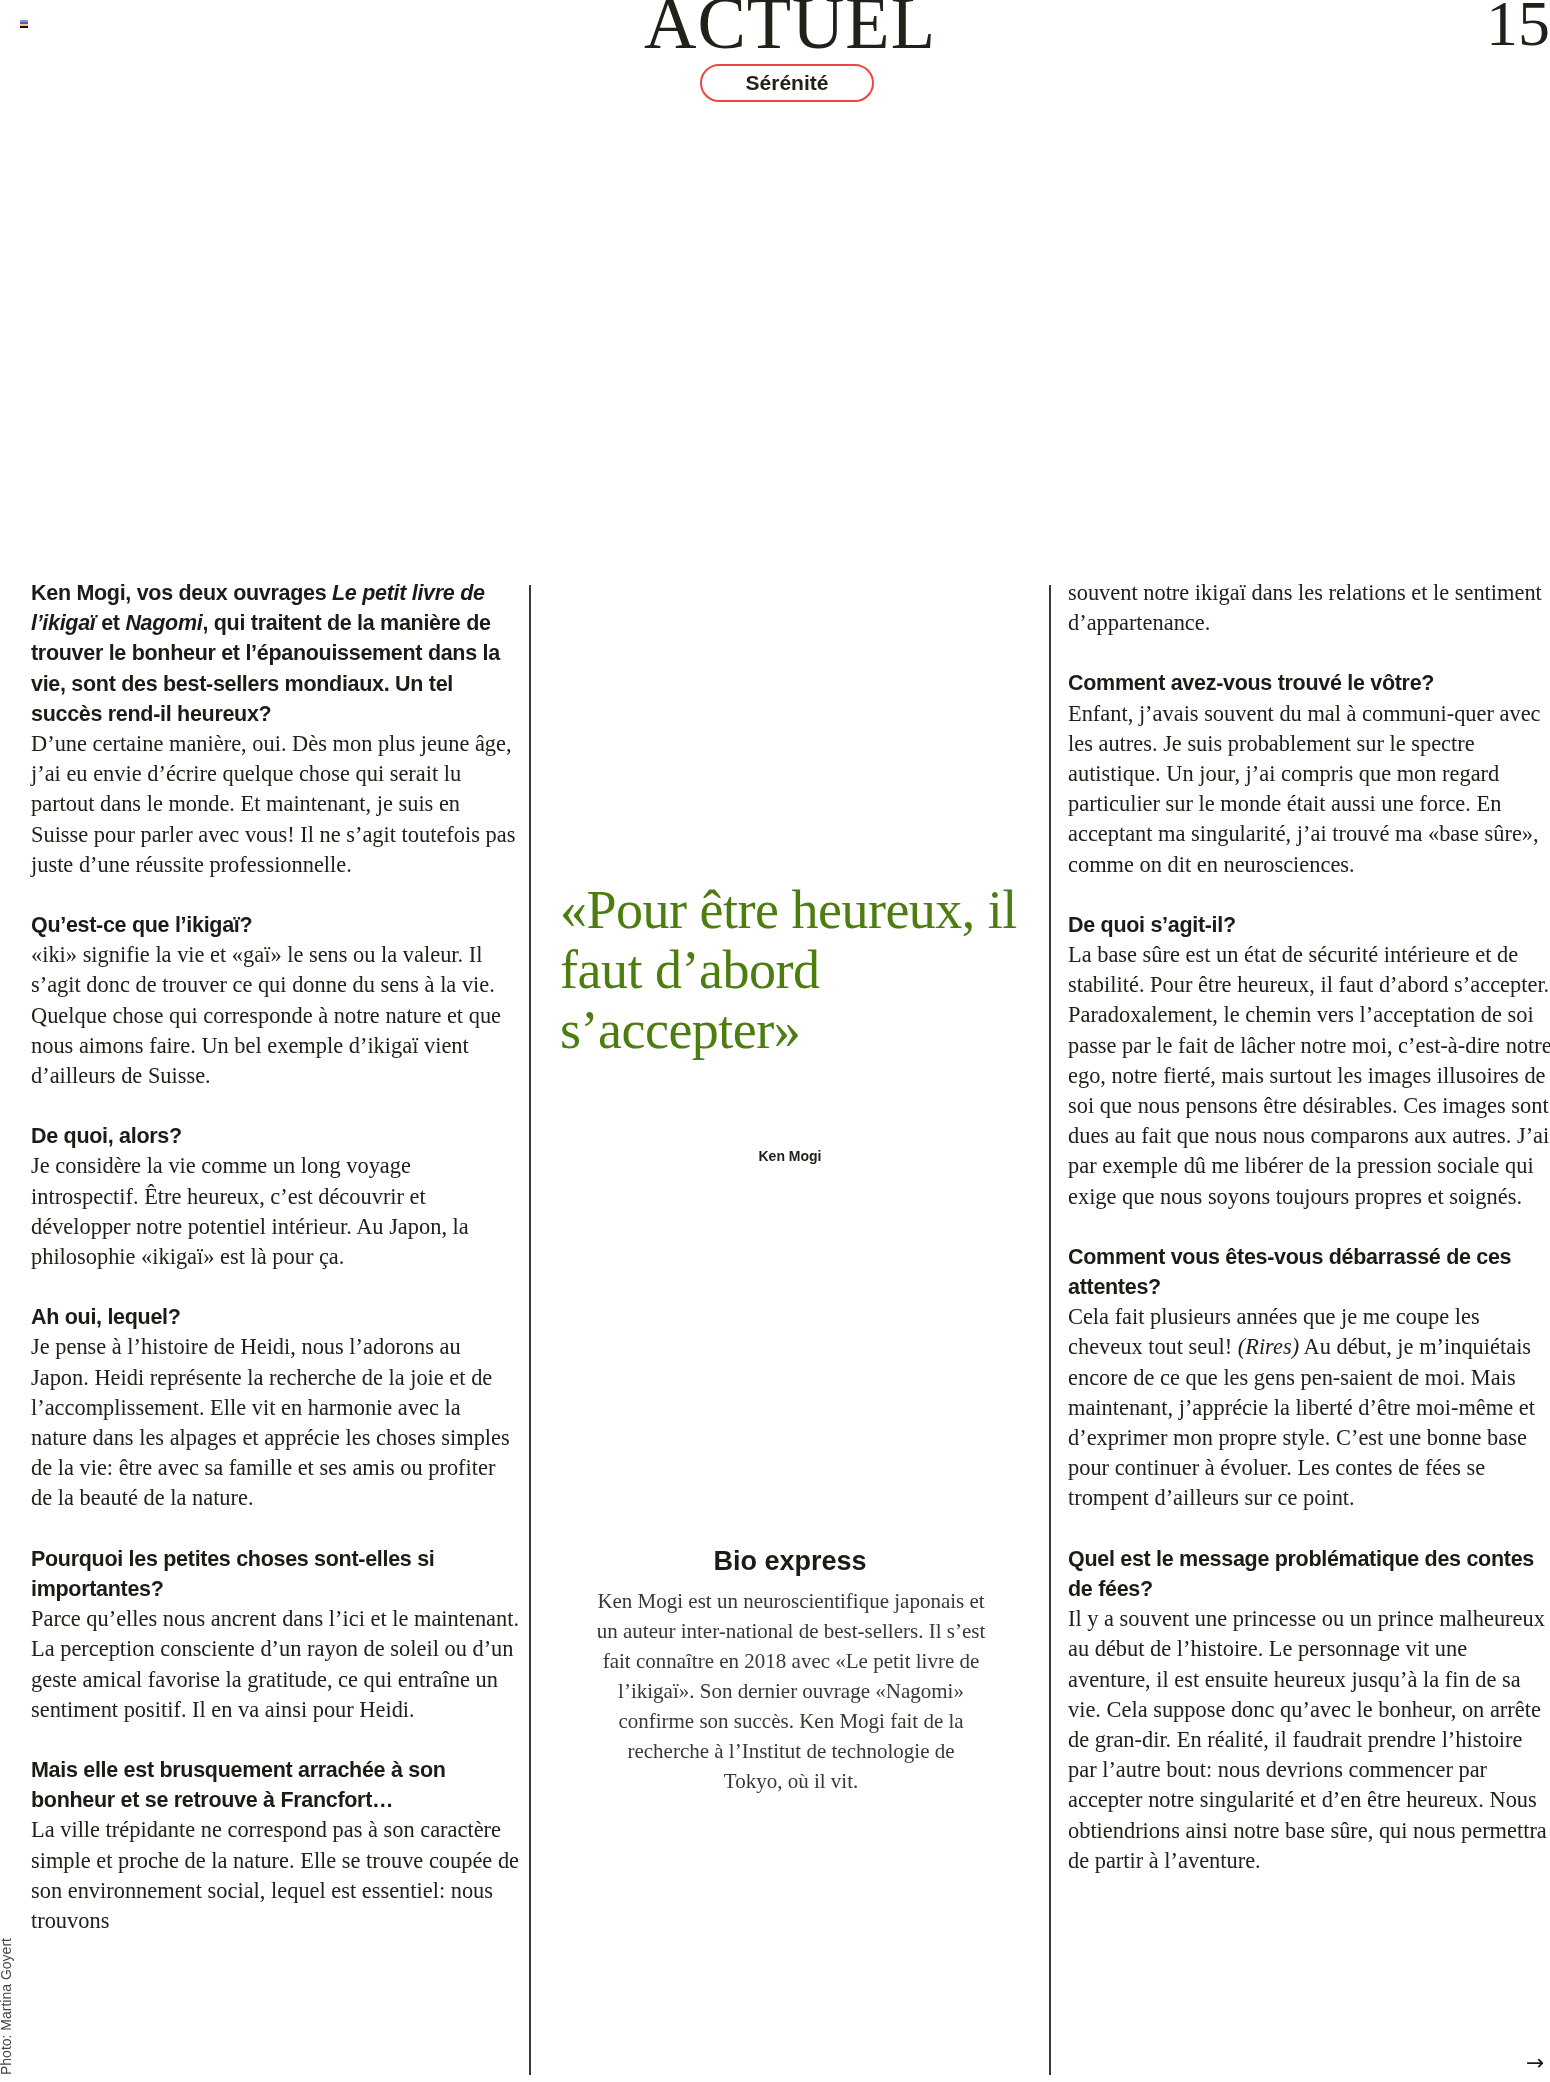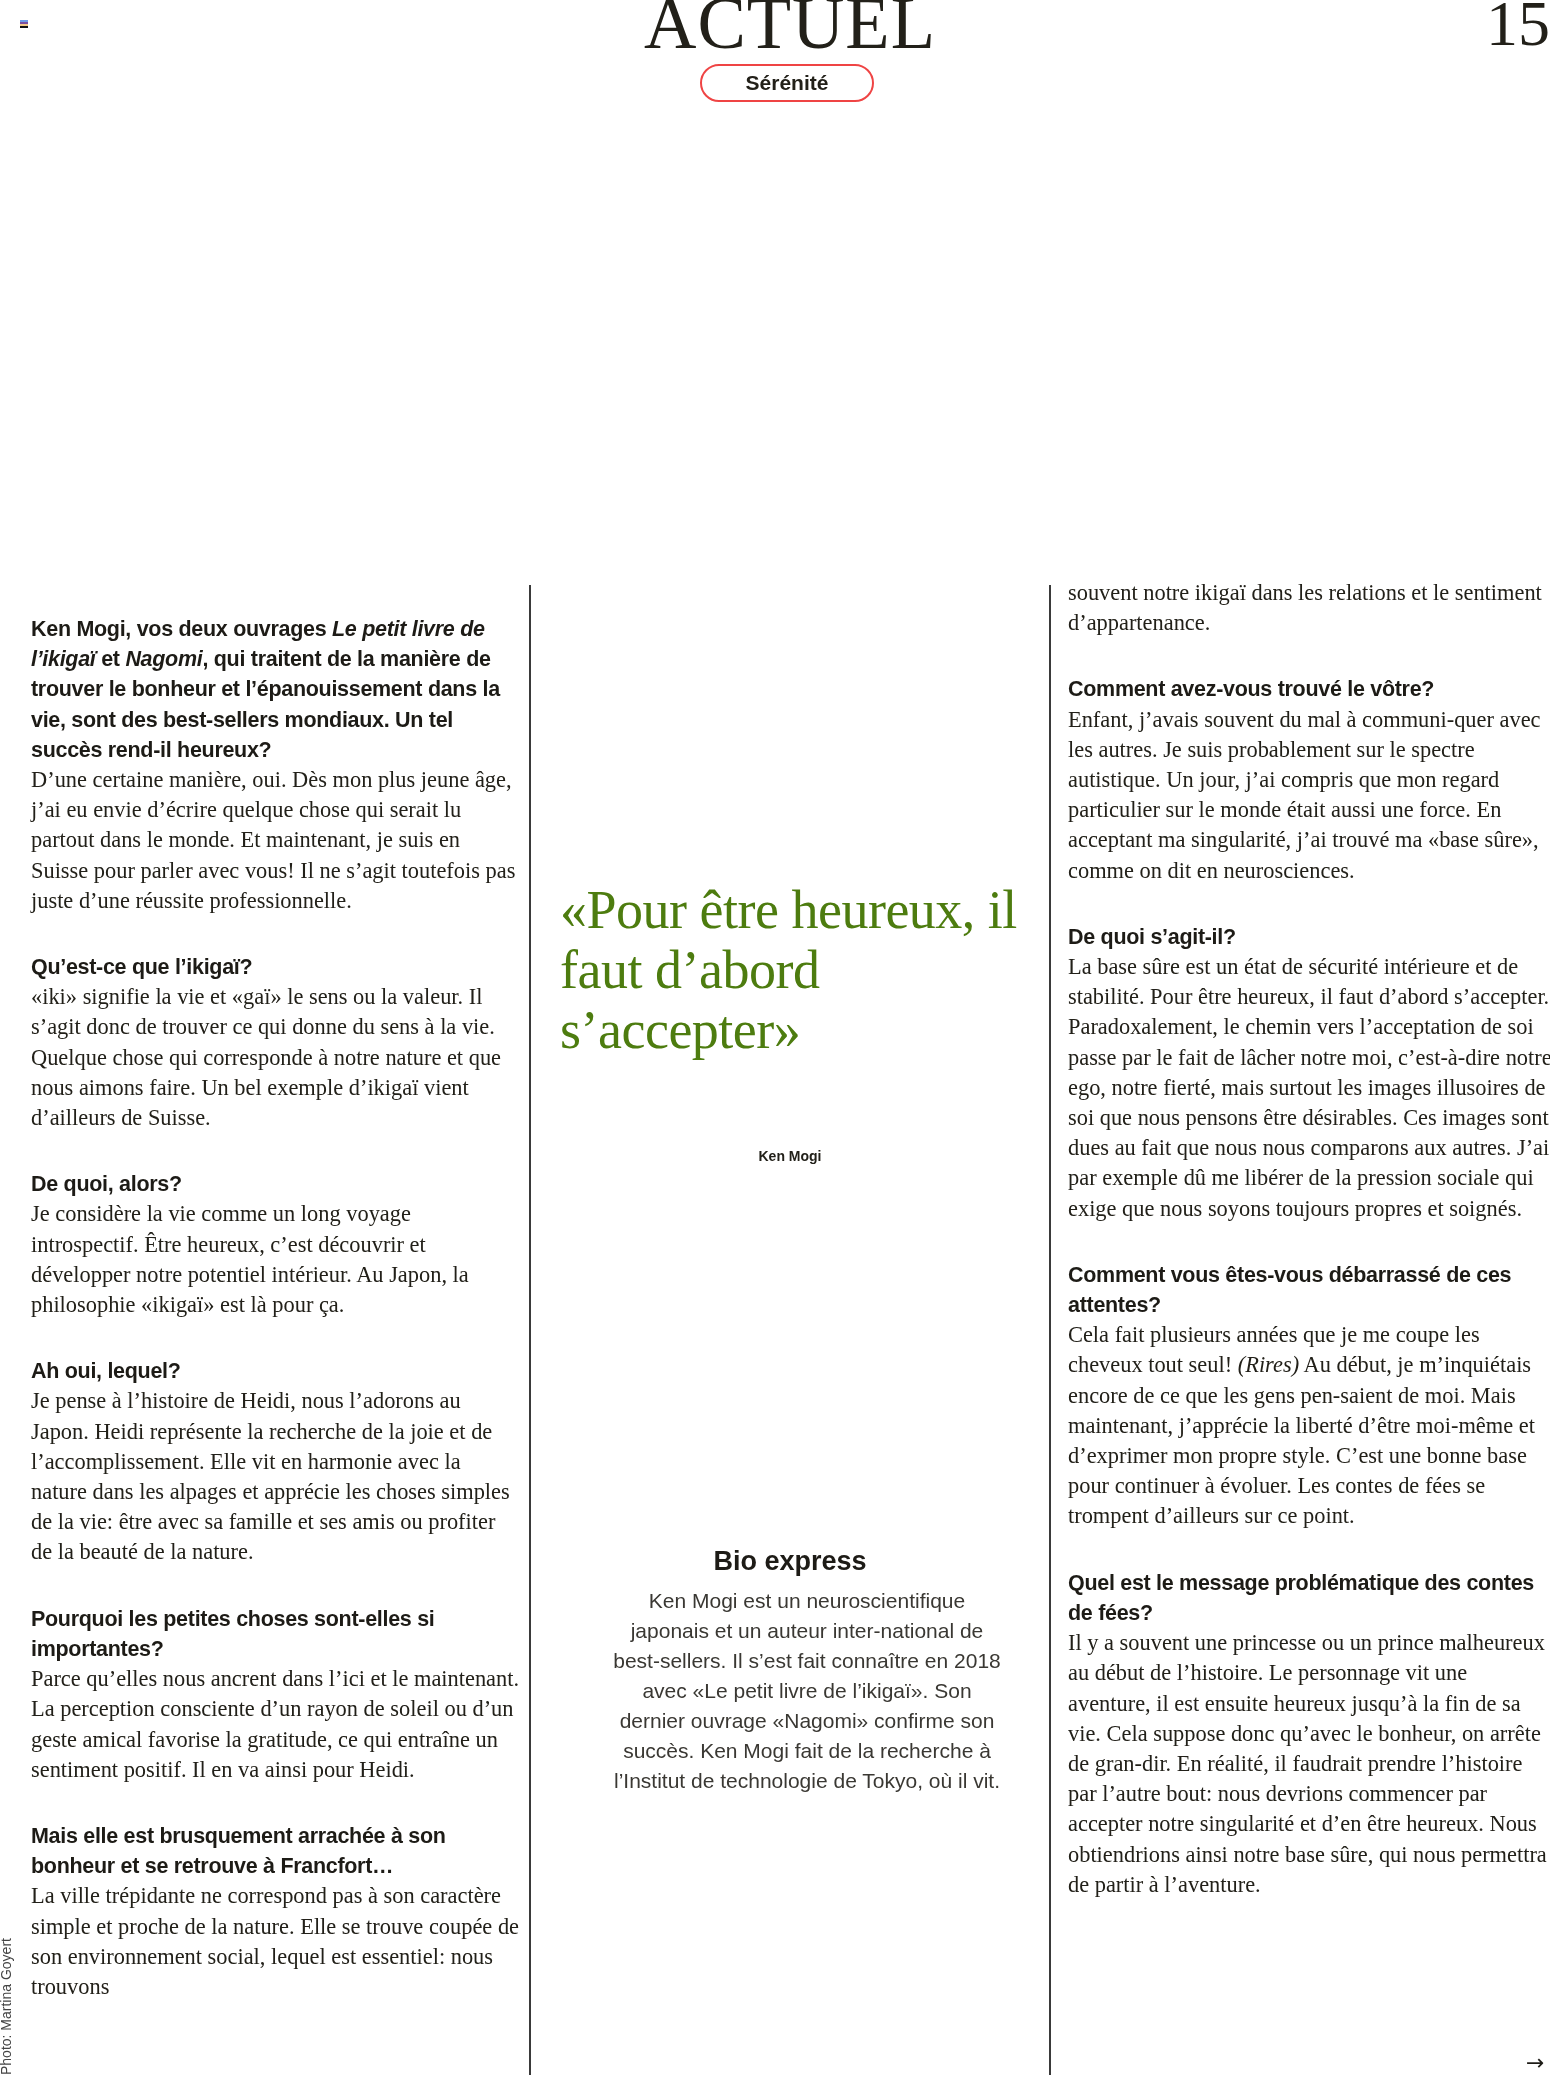--- a/index.html
+++ b/index.html
@@ -29,21 +29,21 @@
   }
   .col {
     position: absolute; top: 578px;
     font-size: 22.4px; line-height: 30.2px;
   }
   .col-left { left: 31px; width: 490px; }
   .col-right { left: 1068px; width: 486px; }
   .col p { margin: 0 0 30px 0; }
   .q {
     font-family: "Liberation Sans", "DejaVu Sans", sans-serif; font-weight: bold;
-    font-size: 21.5px; letter-spacing: -0.3px; display: block; color: #1d1b16; margin-top: 36px;
+    font-size: 21.5px; letter-spacing: -0.3px; display: block; color: #1d1b16;
   }
   .a { display: block; }
   .divider {
     position: absolute; width: 2px; background: #3a3a3a;
   }
   .divider-left { left: 529px; top: 585px; height: 1490px; }
   .divider-right { left: 1049px; top: 585px; height: 1490px; }
   .pull-quote {
     position: absolute; left: 560px; top: 880px; width: 460px; text-align: left;
     font-family: "Liberation Serif", serif; font-size: 54px; line-height: 60px;
@@ -52,23 +52,22 @@
   .pull-quote-author {
     position: absolute; left: 560px; top: 1148px; width: 460px; text-align: center;
     font-family: "Liberation Sans", sans-serif; font-weight: bold; font-size: 14px; color: #222019;
   }
   .bio-title {
     position: absolute; left: 560px; top: 1546px; width: 460px; text-align: center;
     font-family: "Liberation Sans", sans-serif; font-weight: bold; font-size: 27px; color: #1d1b16;
   }
   .bio-text {
     position: absolute; left: 596px; top: 1586px; width: 390px; text-align: center;
-    font-family: Liberation Sans, sans-serif; font-size: 21px; line-height: 30px;
+    font-family: Liberation Serif, serif; font-size: 21px; line-height: 30px;
     color: #3a3833;
-    margin-left: 16px;
   }
   .photo-credit {
     position: absolute; left: -2px; top: 2075px; transform-origin: left top; transform: rotate(-90deg);
     font-family: "Liberation Sans", sans-serif; font-size: 14px; color: #444; white-space: nowrap;
   }
   .arrow-icon {
     position: absolute; left: 1526px; top: 2052px; font-size: 22px; line-height: 1; color: #1d1b16;
     font-family: "DejaVu Sans", sans-serif;
   }
   em { font-style: italic; }

